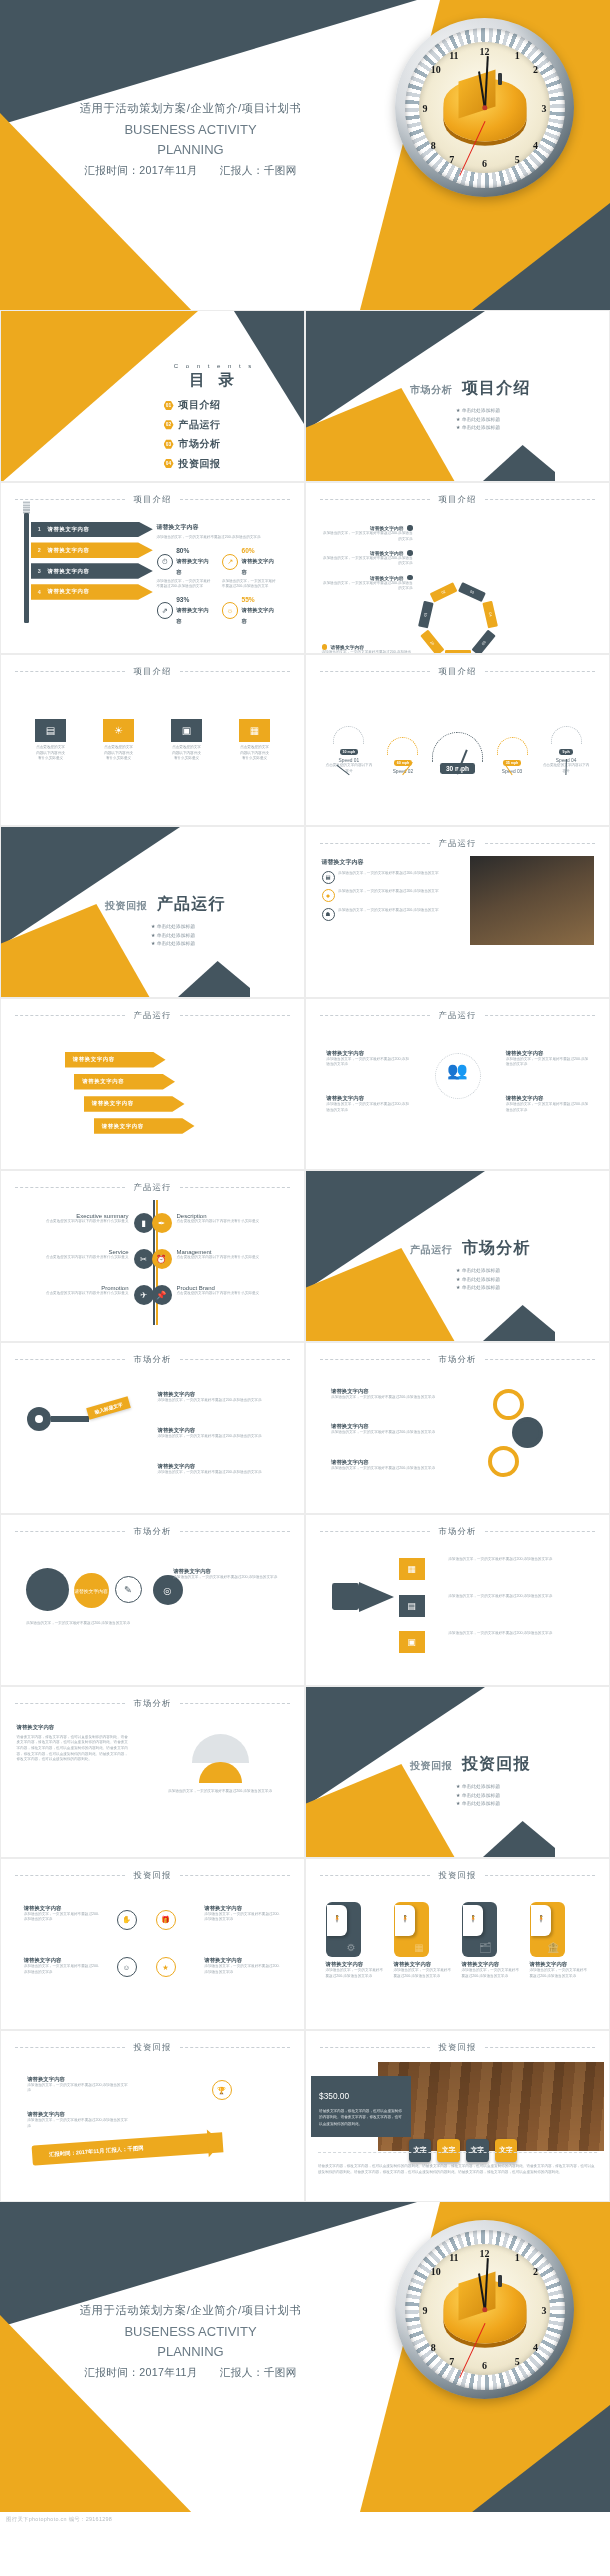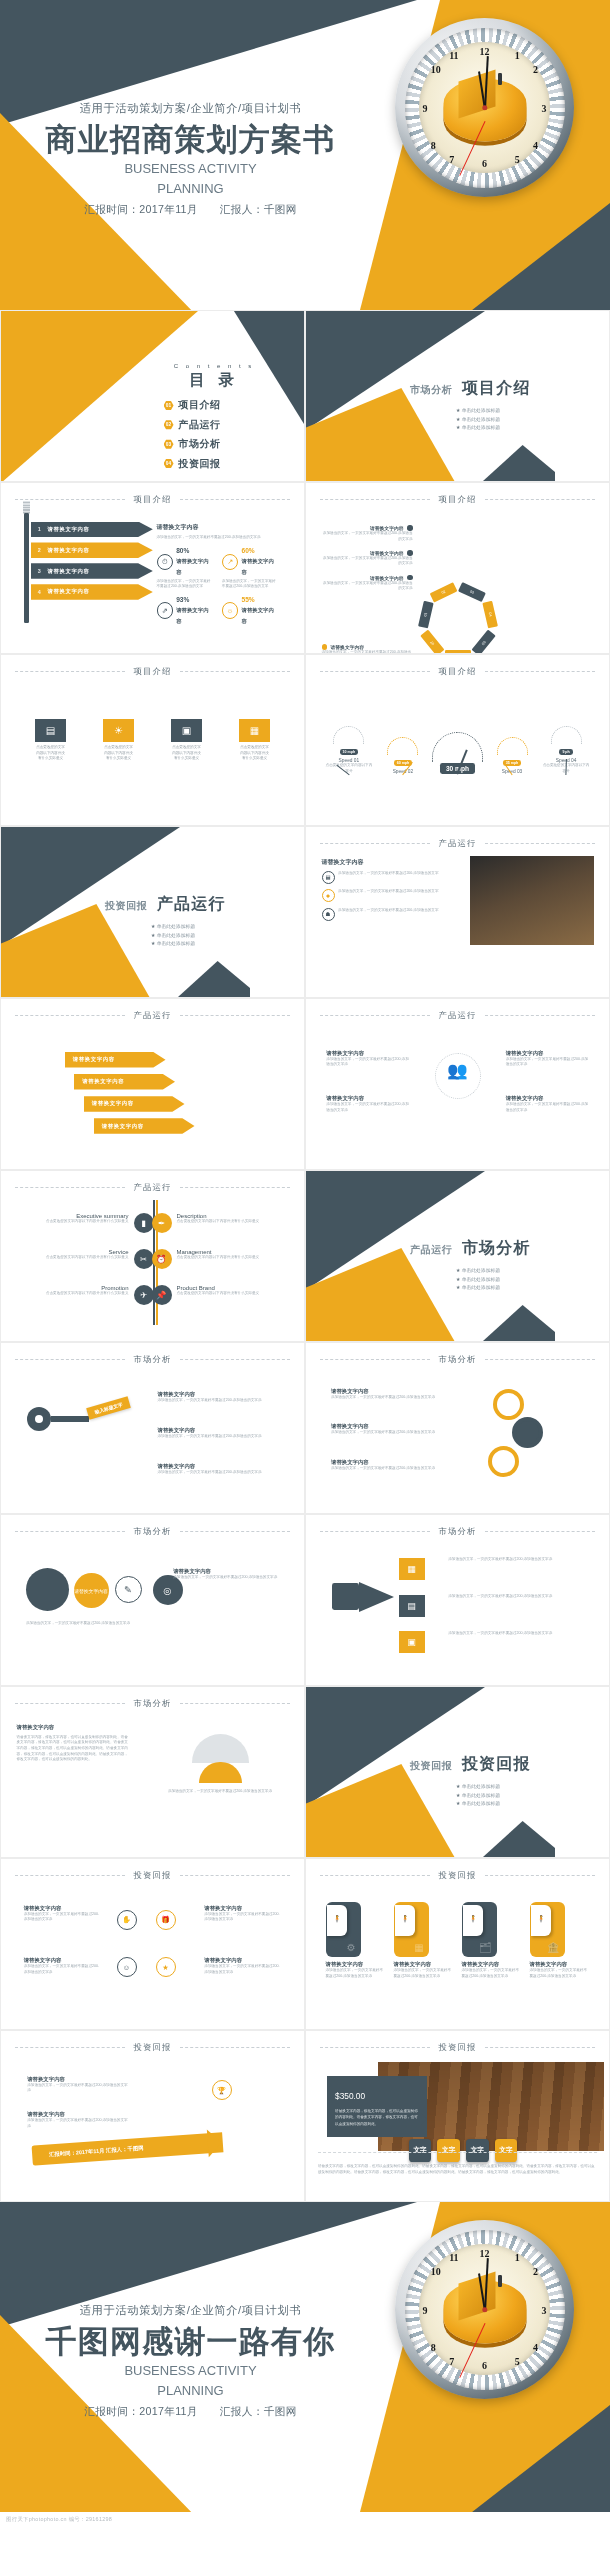--- a/index.html
+++ b/index.html
@@ -259,21 +259,20 @@
       <div class="num" style="left:23%;top:8.3px;">11</div>
       <div class="hand-min"></div>
       <div class="hand-hr"></div>
       <div class="hand-sec"></div>
       <div class="hand-cap"></div>
     </div>
   </div>
 
   <div class="ts-text">
     <div class="ts-sub">适用于活动策划方案/企业简介/项目计划书</div>
-    <div class="ts-main">商业招商策划方案书</div>
     <div class="ts-en">BUSENESS ACTIVITY</div>
     <div class="ts-en">PLANNING</div>
     <div class="ts-meta">汇报时间：2017年11月　　汇报人：千图网</div>
   </div>
 </div>
 
 <div class="row clearfix">
   <div class="slide">
     <div class="toc-yl"></div>
     <div class="toc-dk"></div>
@@ -983,21 +982,21 @@
     <div class="sl-inner" style="padding:0 4.8px;">
       <div style="position:relative;height:119px;">
         <div class="imgph wood" style="position:absolute;left:67px;top:2.4px;right:0;height:89px;">
           <div style="position:absolute;left:31px;bottom:-10.7px;display:flex;gap:6px;">
             <div class="tabchip dk">文字</div>
             <div class="tabchip yl">文字</div>
             <div class="tabchip dk">文字</div>
             <div class="tabchip yl">文字</div>
           </div>
         </div>
-        <div class="pricecard" style="position:absolute;left:16px;top:15.5px;">
+        <div class="pricecard" style="position:absolute;left:0;top:15.5px;">
           <div class="price-main">
             <span>$350</span><span>.00</span>
           </div>
           <div class="price-txt">请替换文字内容，修改文字内容，也可以直接复制你的内容到此。请替换文字内容，修改文字内容，也可以直接复制你的内容到此。</div>
         </div>
         <div class="dotline" style="position:absolute;left:7.2px;right:7.2px;bottom:26px;"></div>
         <div class="ph-b" style="position:absolute;left:7.2px;right:7.2px;bottom:3.6px;">请替换文字内容，修改文字内容，也可以直接复制你的内容到此。请替换文字内容，修改文字内容，也可以直接复制你的内容到此。请替换文字内容，修改文字内容，也可以直接复制你的内容到此。请替换文字内容，修改文字内容，也可以直接复制你的内容到此。请替换文字内容，修改文字内容，也可以直接复制你的内容到此。</div>
       </div>
     </div>
   </div>
@@ -1031,21 +1030,20 @@
       <div class="num" style="left:23%;top:8.3px;">11</div>
       <div class="hand-min"></div>
       <div class="hand-hr"></div>
       <div class="hand-sec"></div>
       <div class="hand-cap"></div>
     </div>
   </div>
 
   <div class="ts-text">
     <div class="ts-sub">适用于活动策划方案/企业简介/项目计划书</div>
-    <div class="ts-main">千图网感谢一路有你</div>
     <div class="ts-en">BUSENESS ACTIVITY</div>
     <div class="ts-en">PLANNING</div>
     <div class="ts-meta">汇报时间：2017年11月　　汇报人：千图网</div>
   </div>
 </div>
 
 <div class="wm">图行天下photophoto.cn  编号：29161298</div>
 
 </div>
 

